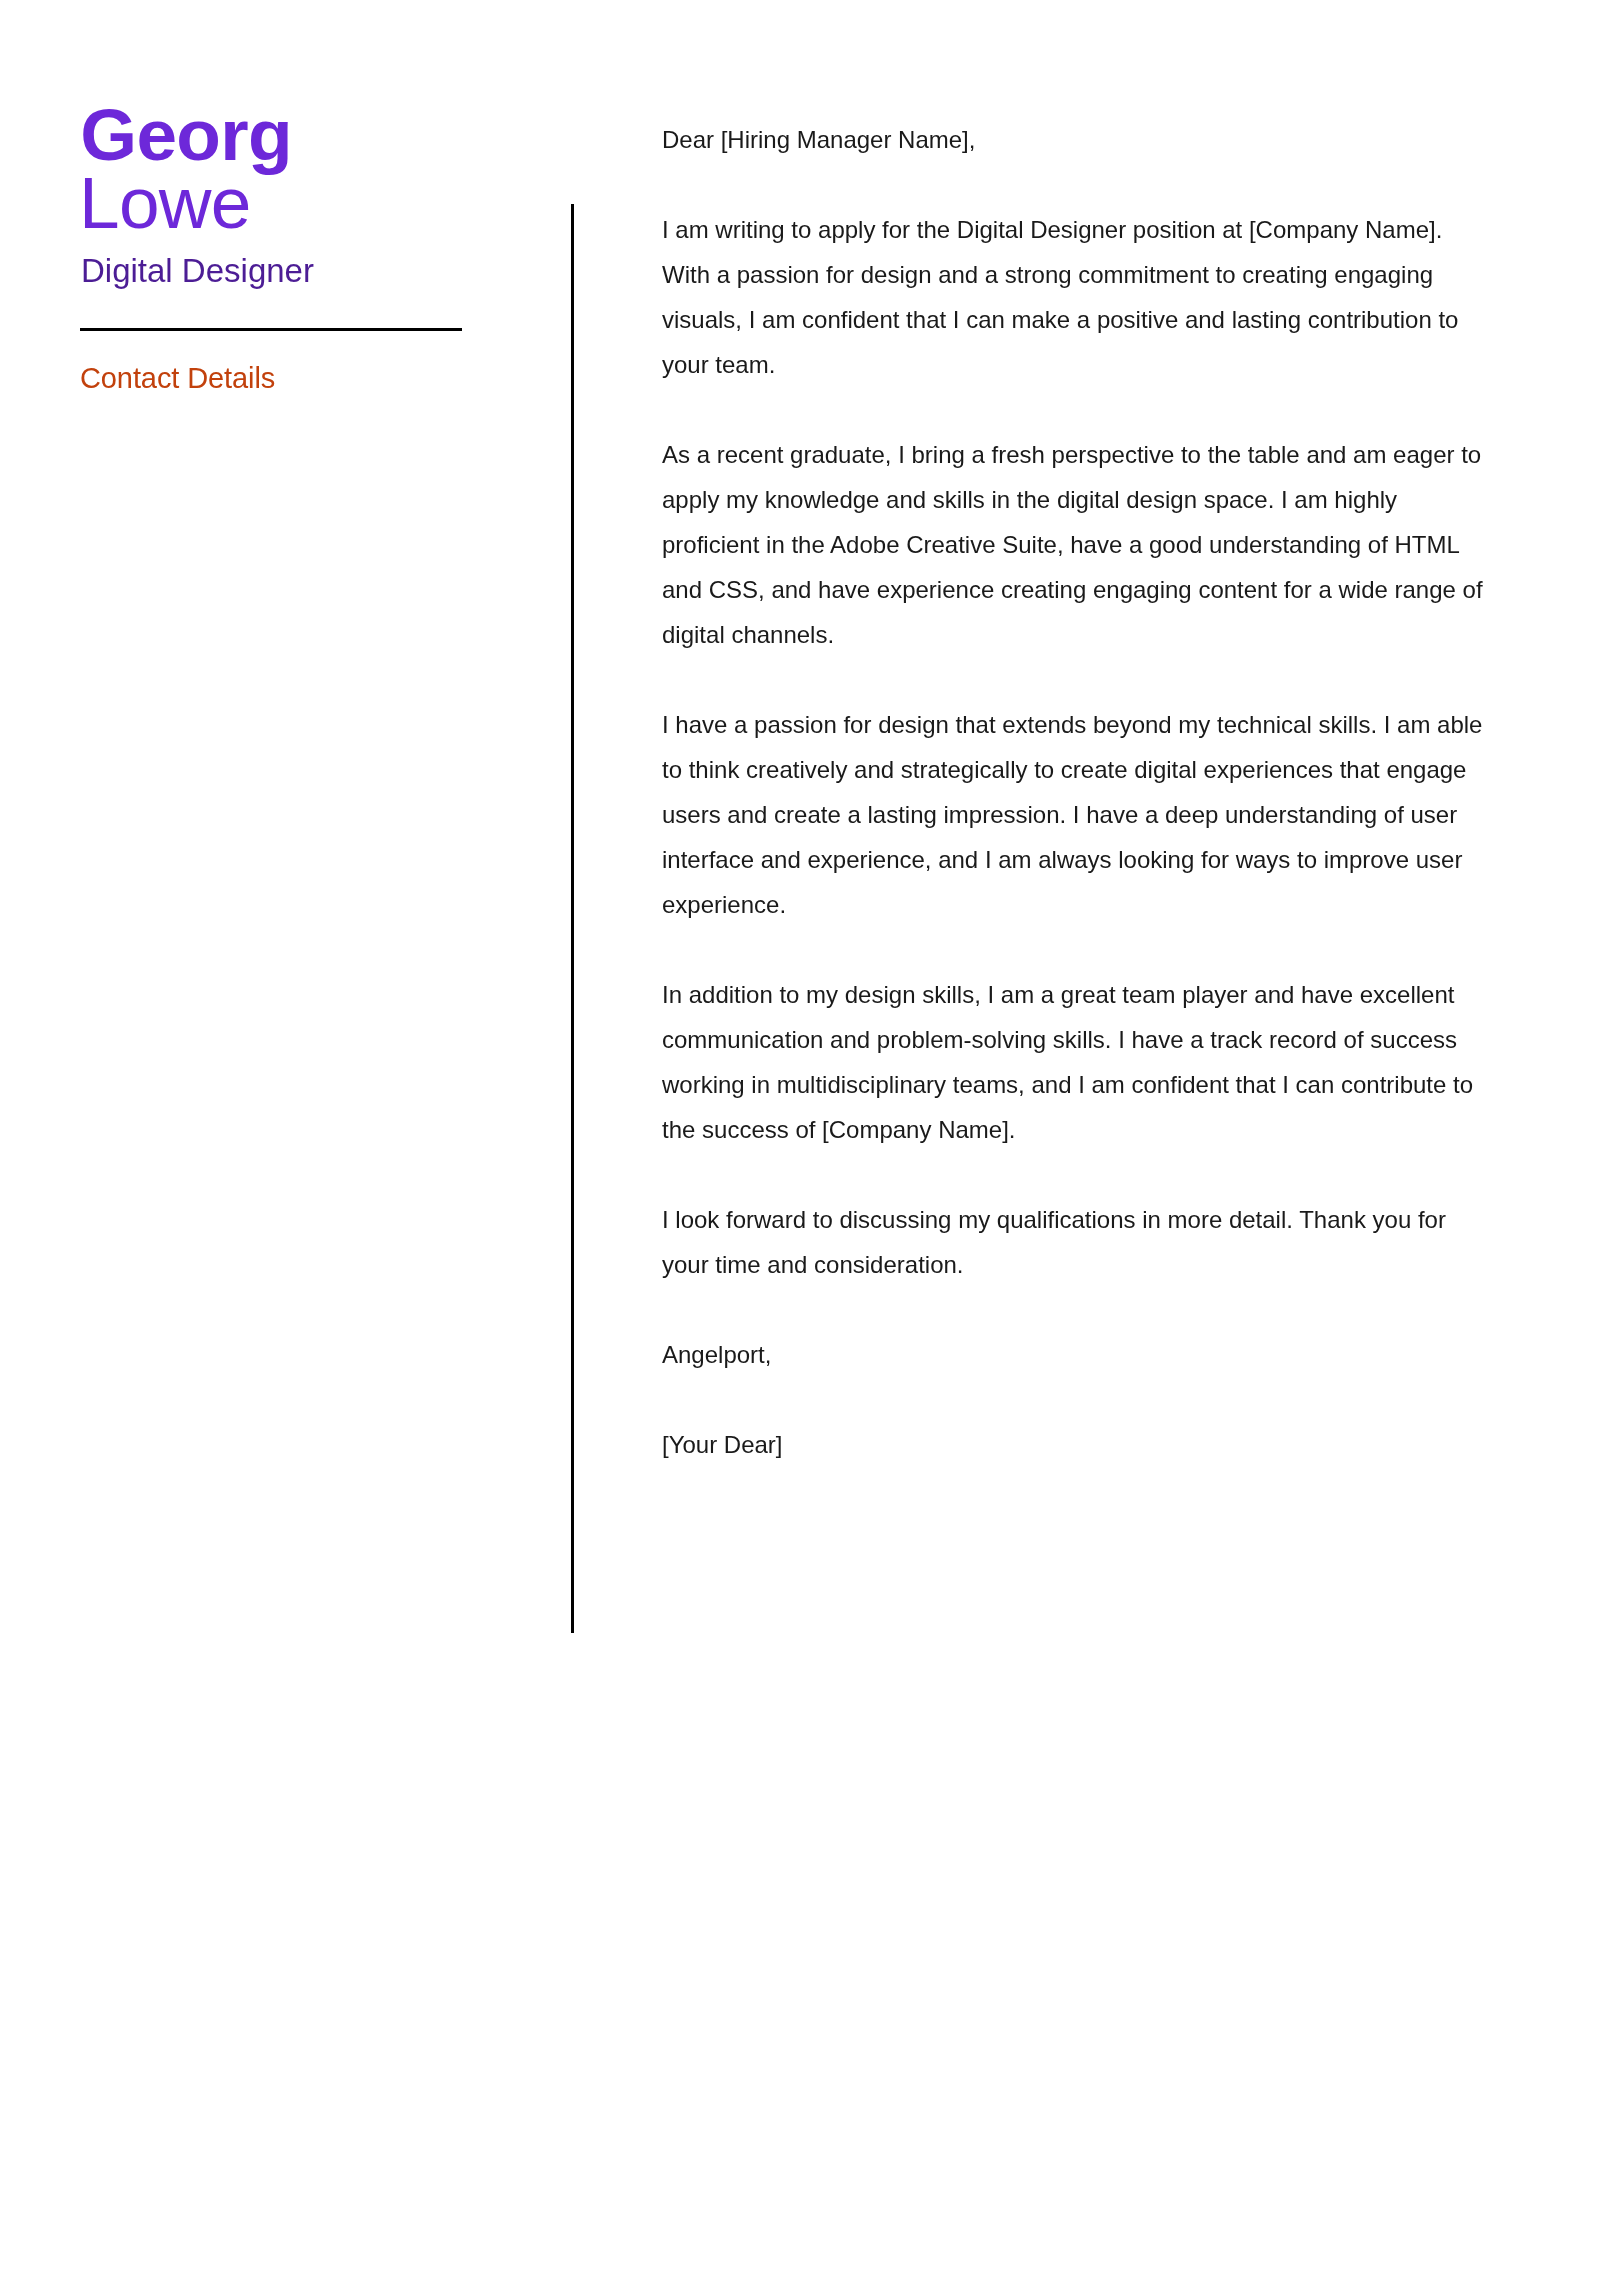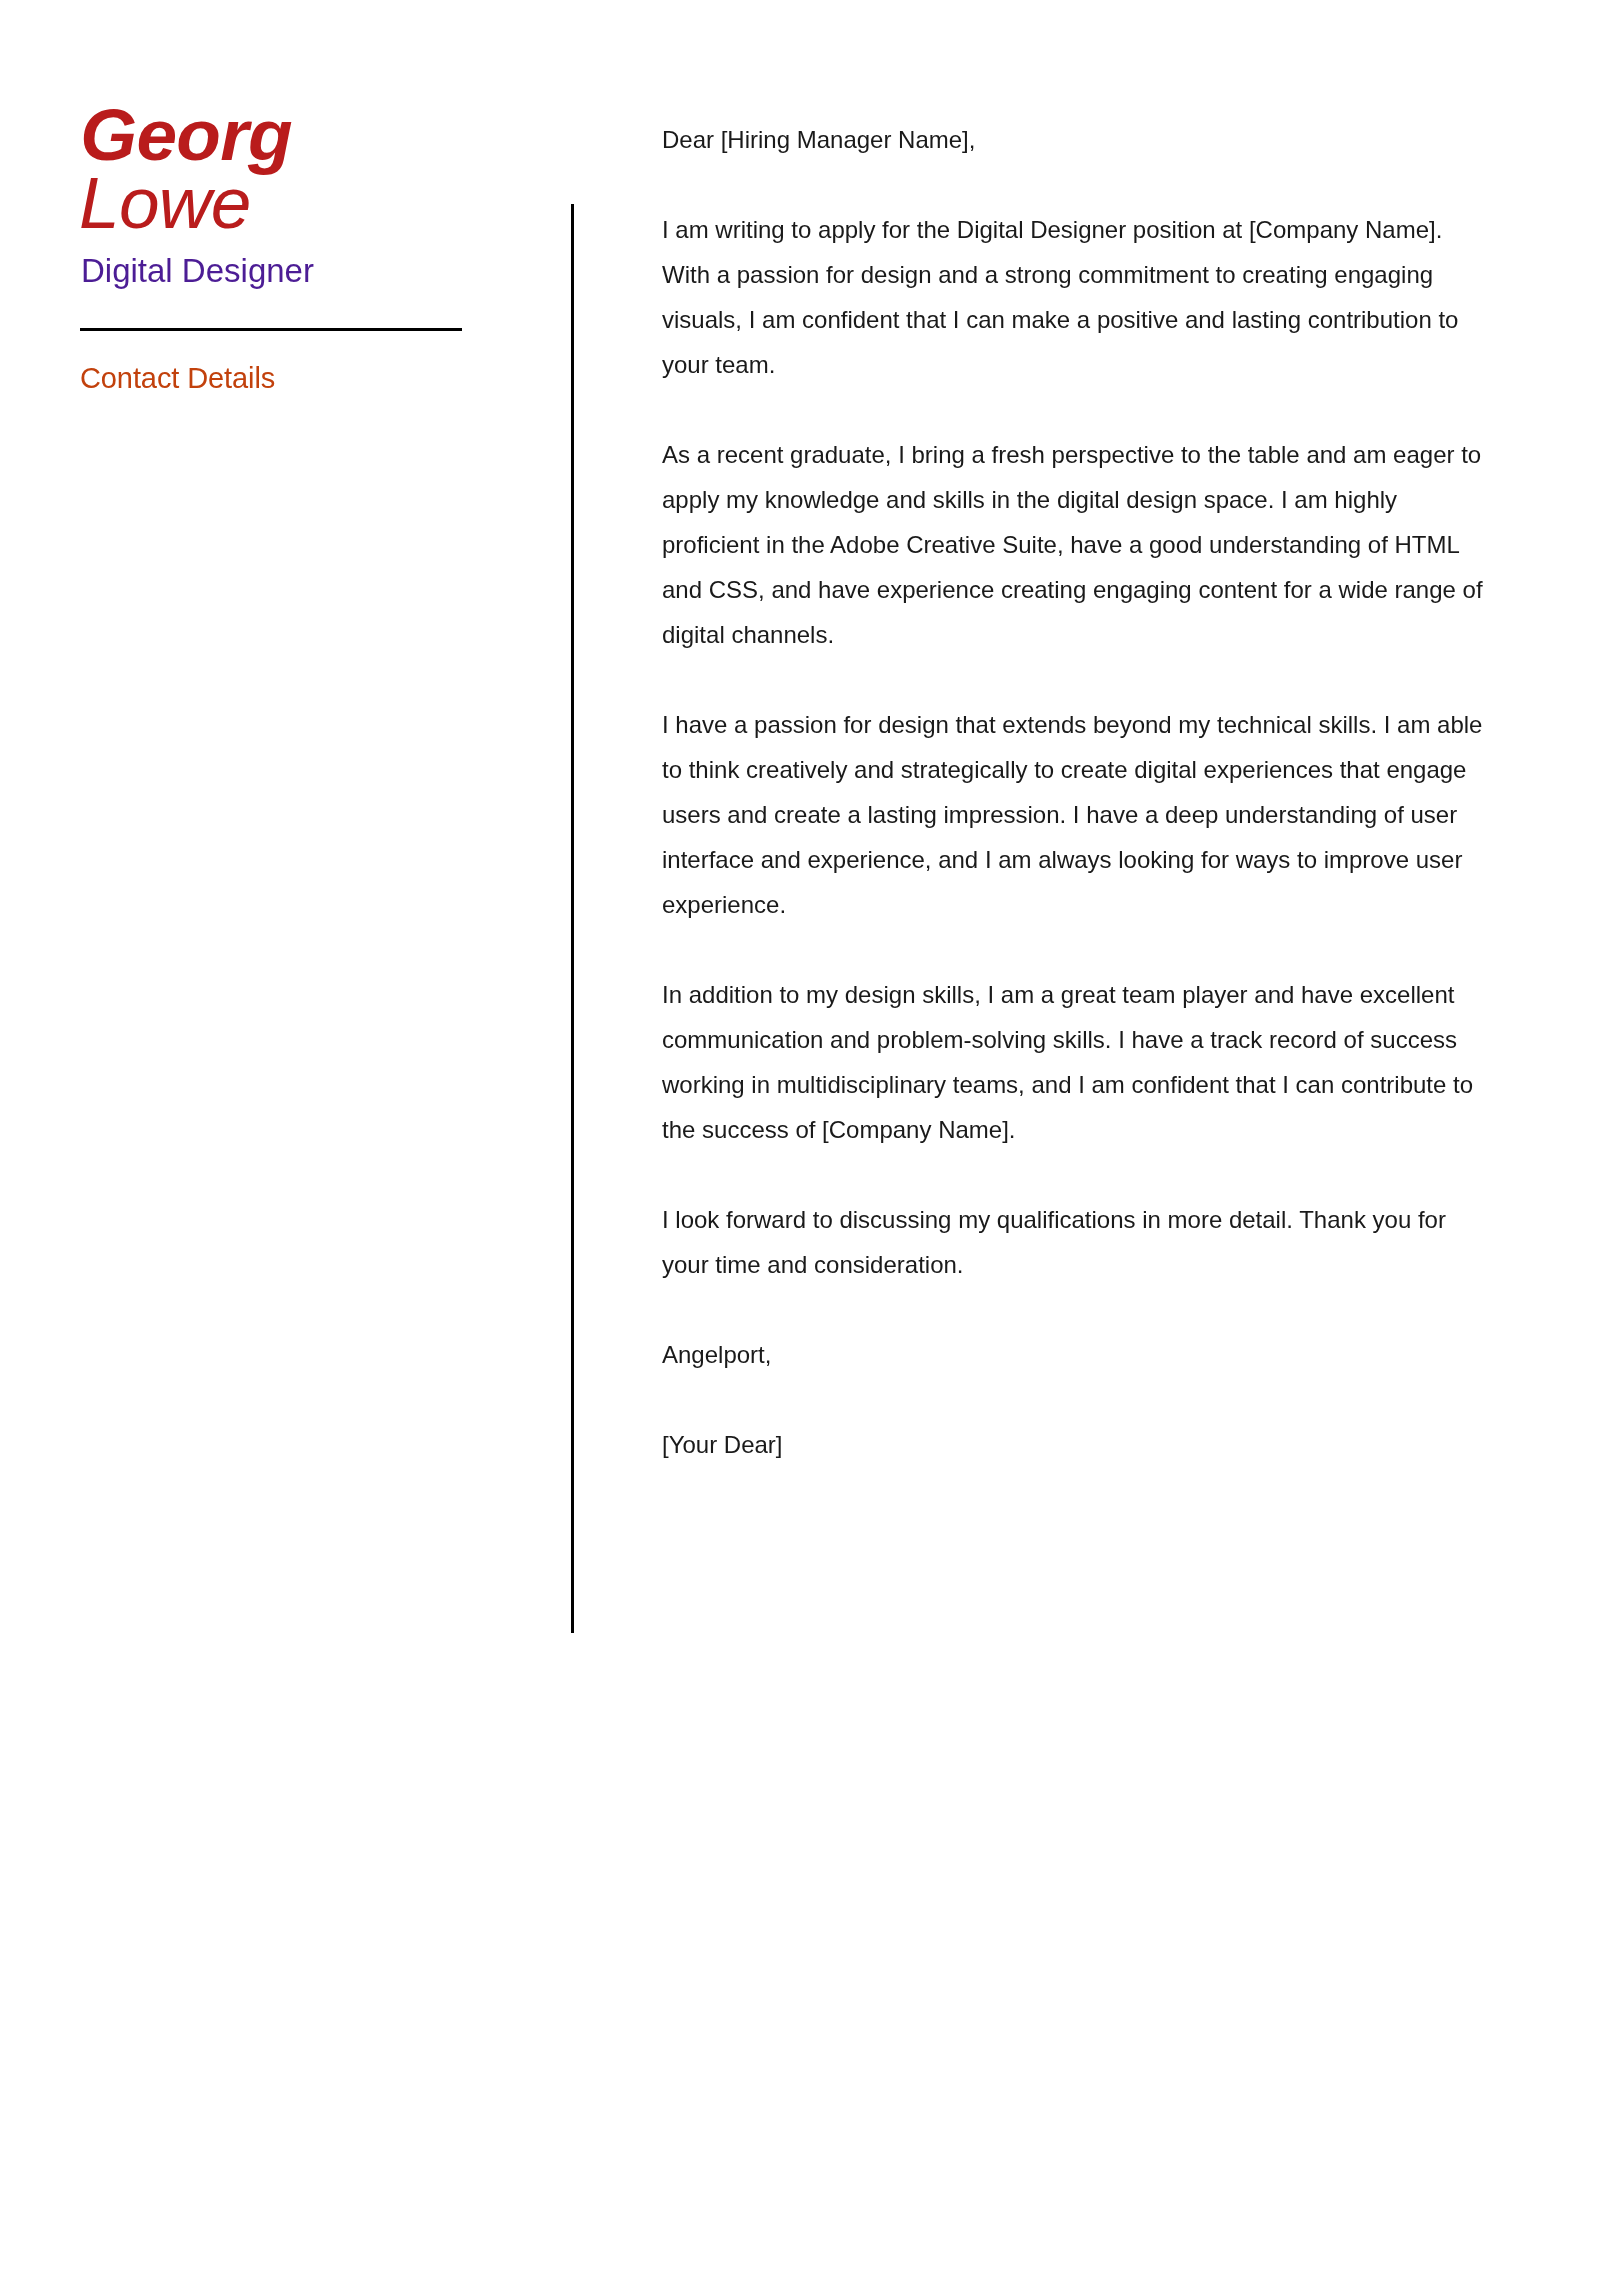--- a/index.html
+++ b/index.html
@@ -28,24 +28,23 @@
     left: 79px;
     top: 98px;
     width: 393px;
   }
 
   .name-block {
     font-size: 73px;
     line-height: 1.00;
     font-weight: 400;
     letter-spacing: -0.7px;
-    color: #b91c1c;
+    color: #6d28d9;
     margin: 0;
     word-break: normal;
-    font-style: italic;
   }
   .name-first {
     font-weight: 600;
     display: block;
     margin-left: 1.3px;
   }
   .name-last {
     font-weight: 400;
     display: block;
     margin-top: -5.2px;

